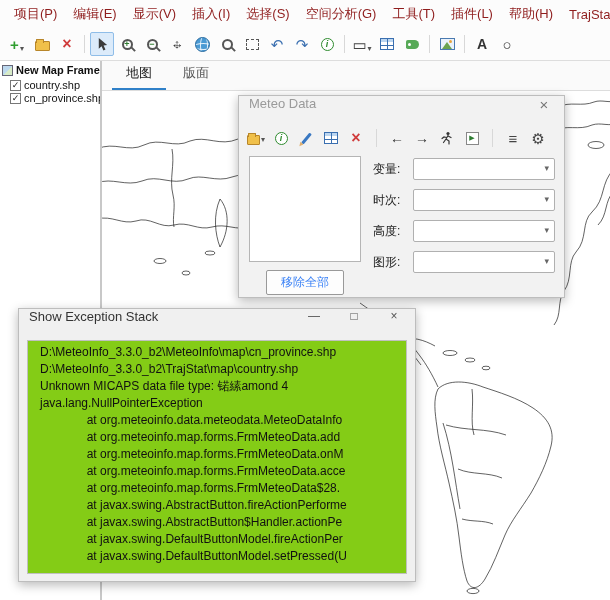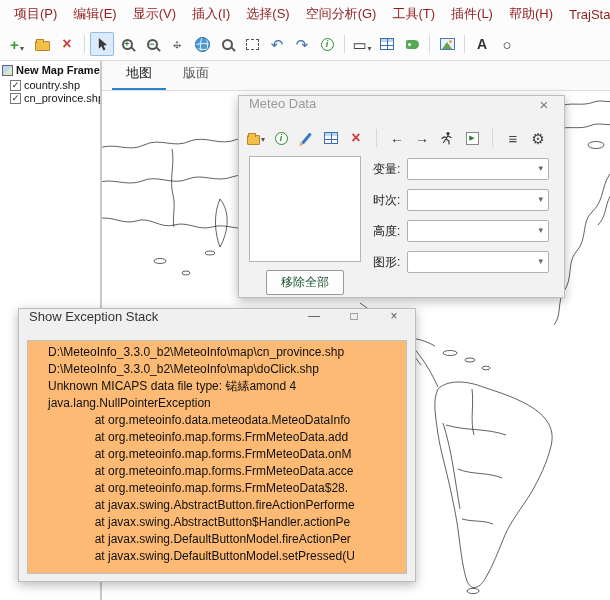--- a/index.html
+++ b/index.html
@@ -69,33 +69,33 @@
 
   
   #meteo-dialog { left:238px; top:95px; width:327px; height:203px; z-index:10; }
   #meteo-dialog .dlg-title span.t { color:#9a9a9a; }
   .md-toolbar { height:28px; display:flex; align-items:center; padding:0 8px; gap:7px; }
   .md-toolbar .mtool { width:18px; height:18px; display:inline-flex; align-items:center; justify-content:center; }
   .md-toolbar .arrow { font-size:14px; font-weight:bold; color:#333; }
   .md-body { display:flex; padding:4px 10px 0; }
   .md-listbox { width:112px; height:106px; background:#fff; border:1px solid #b5b5b5; }
   .md-left { display:flex; flex-direction:column; align-items:center; }
-  .md-remove { margin-top:8px; font-size:12px; color:#14532d; background:#fdfdfd; border:1px solid #999; padding:3px 14px; border-radius:2px; }
+  .md-remove { margin-top:8px; font-size:12px; color:#3b82f6; background:#fdfdfd; border:1px solid #999; padding:3px 14px; border-radius:2px; }
   .md-fields { margin-left:12px; display:flex; flex-direction:column; gap:9px; padding-top:2px; }
-  .md-row { display:flex; align-items:center; }
+  .md-row { display:flex; align-items:center; gap:6px; }
   .md-label { width:34px; font-size:12px; color:#222; white-space:nowrap; }
   .combo { width:142px; height:22px; background:#fff; border:1px solid #b0b0b0; border-radius:2px; position:relative; }
   .combo .combo-caret { position:absolute; right:5px; top:4px; font-style:normal; font-size:9px; color:#666; }
 
   
   #exception-dialog { left:18px; top:308px; width:398px; height:274px; z-index:20; background:#f0f0f0; }
   #exception-dialog .dlg-title span.t { color:#333; }
   .win-btns { margin-left:auto; display:flex; gap:26px; padding-right:4px; }
   .win-btn { font-size:12px; color:#555; width:14px; text-align:center; }
-  .ex-body { position:absolute; left:8px; right:8px; top:31px; bottom:7px; background:#fdba74; border:1px solid #c0c0c0; padding:3px 20px; overflow:hidden; }
+  .ex-body { position:absolute; left:8px; right:8px; top:31px; bottom:7px; background:#84cc16; border:1px solid #c0c0c0; padding:3px 12px; overflow:hidden; }
   .ex-line { font-size:12px; line-height:17px; color:#111; white-space:pre; }
 </style>
 </head>
 <body>
 
 <div class="app">
 
   <div class="menubar">
     <span class="menu-item">项目(P)</span>
     <span class="menu-item">编辑(E)</span>
@@ -326,21 +326,21 @@
     <div class="dlg-title">
       <span class="t">Show Exception Stack</span>
       <span class="win-btns">
         <span class="win-btn">—</span>
         <span class="win-btn">□</span>
         <span class="win-btn">×</span>
       </span>
     </div>
     <div class="ex-body">
       <div class="ex-line">D:\MeteoInfo_3.3.0_b2\MeteoInfo\map\cn_province.shp</div>
-      <div class="ex-line">D:\MeteoInfo_3.3.0_b2\MeteoInfo\map\doClick.shp</div>
+      <div class="ex-line">D:\MeteoInfo_3.3.0_b2\TrajStat\map\country.shp</div>
       <div class="ex-line">Unknown MICAPS data file type: 锘縤amond 4</div>
       <div class="ex-line">java.lang.NullPointerException</div>
       <div class="ex-line">              at org.meteoinfo.data.meteodata.MeteoDataInfo</div>
       <div class="ex-line">              at org.meteoinfo.map.forms.FrmMeteoData.add</div>
       <div class="ex-line">              at org.meteoinfo.map.forms.FrmMeteoData.onM</div>
       <div class="ex-line">              at org.meteoinfo.map.forms.FrmMeteoData.acce</div>
       <div class="ex-line">              at org.meteoinfo.map.forms.FrmMeteoData$28.</div>
       <div class="ex-line">              at javax.swing.AbstractButton.fireActionPerforme</div>
       <div class="ex-line">              at javax.swing.AbstractButton$Handler.actionPe</div>
       <div class="ex-line">              at javax.swing.DefaultButtonModel.fireActionPer</div>

